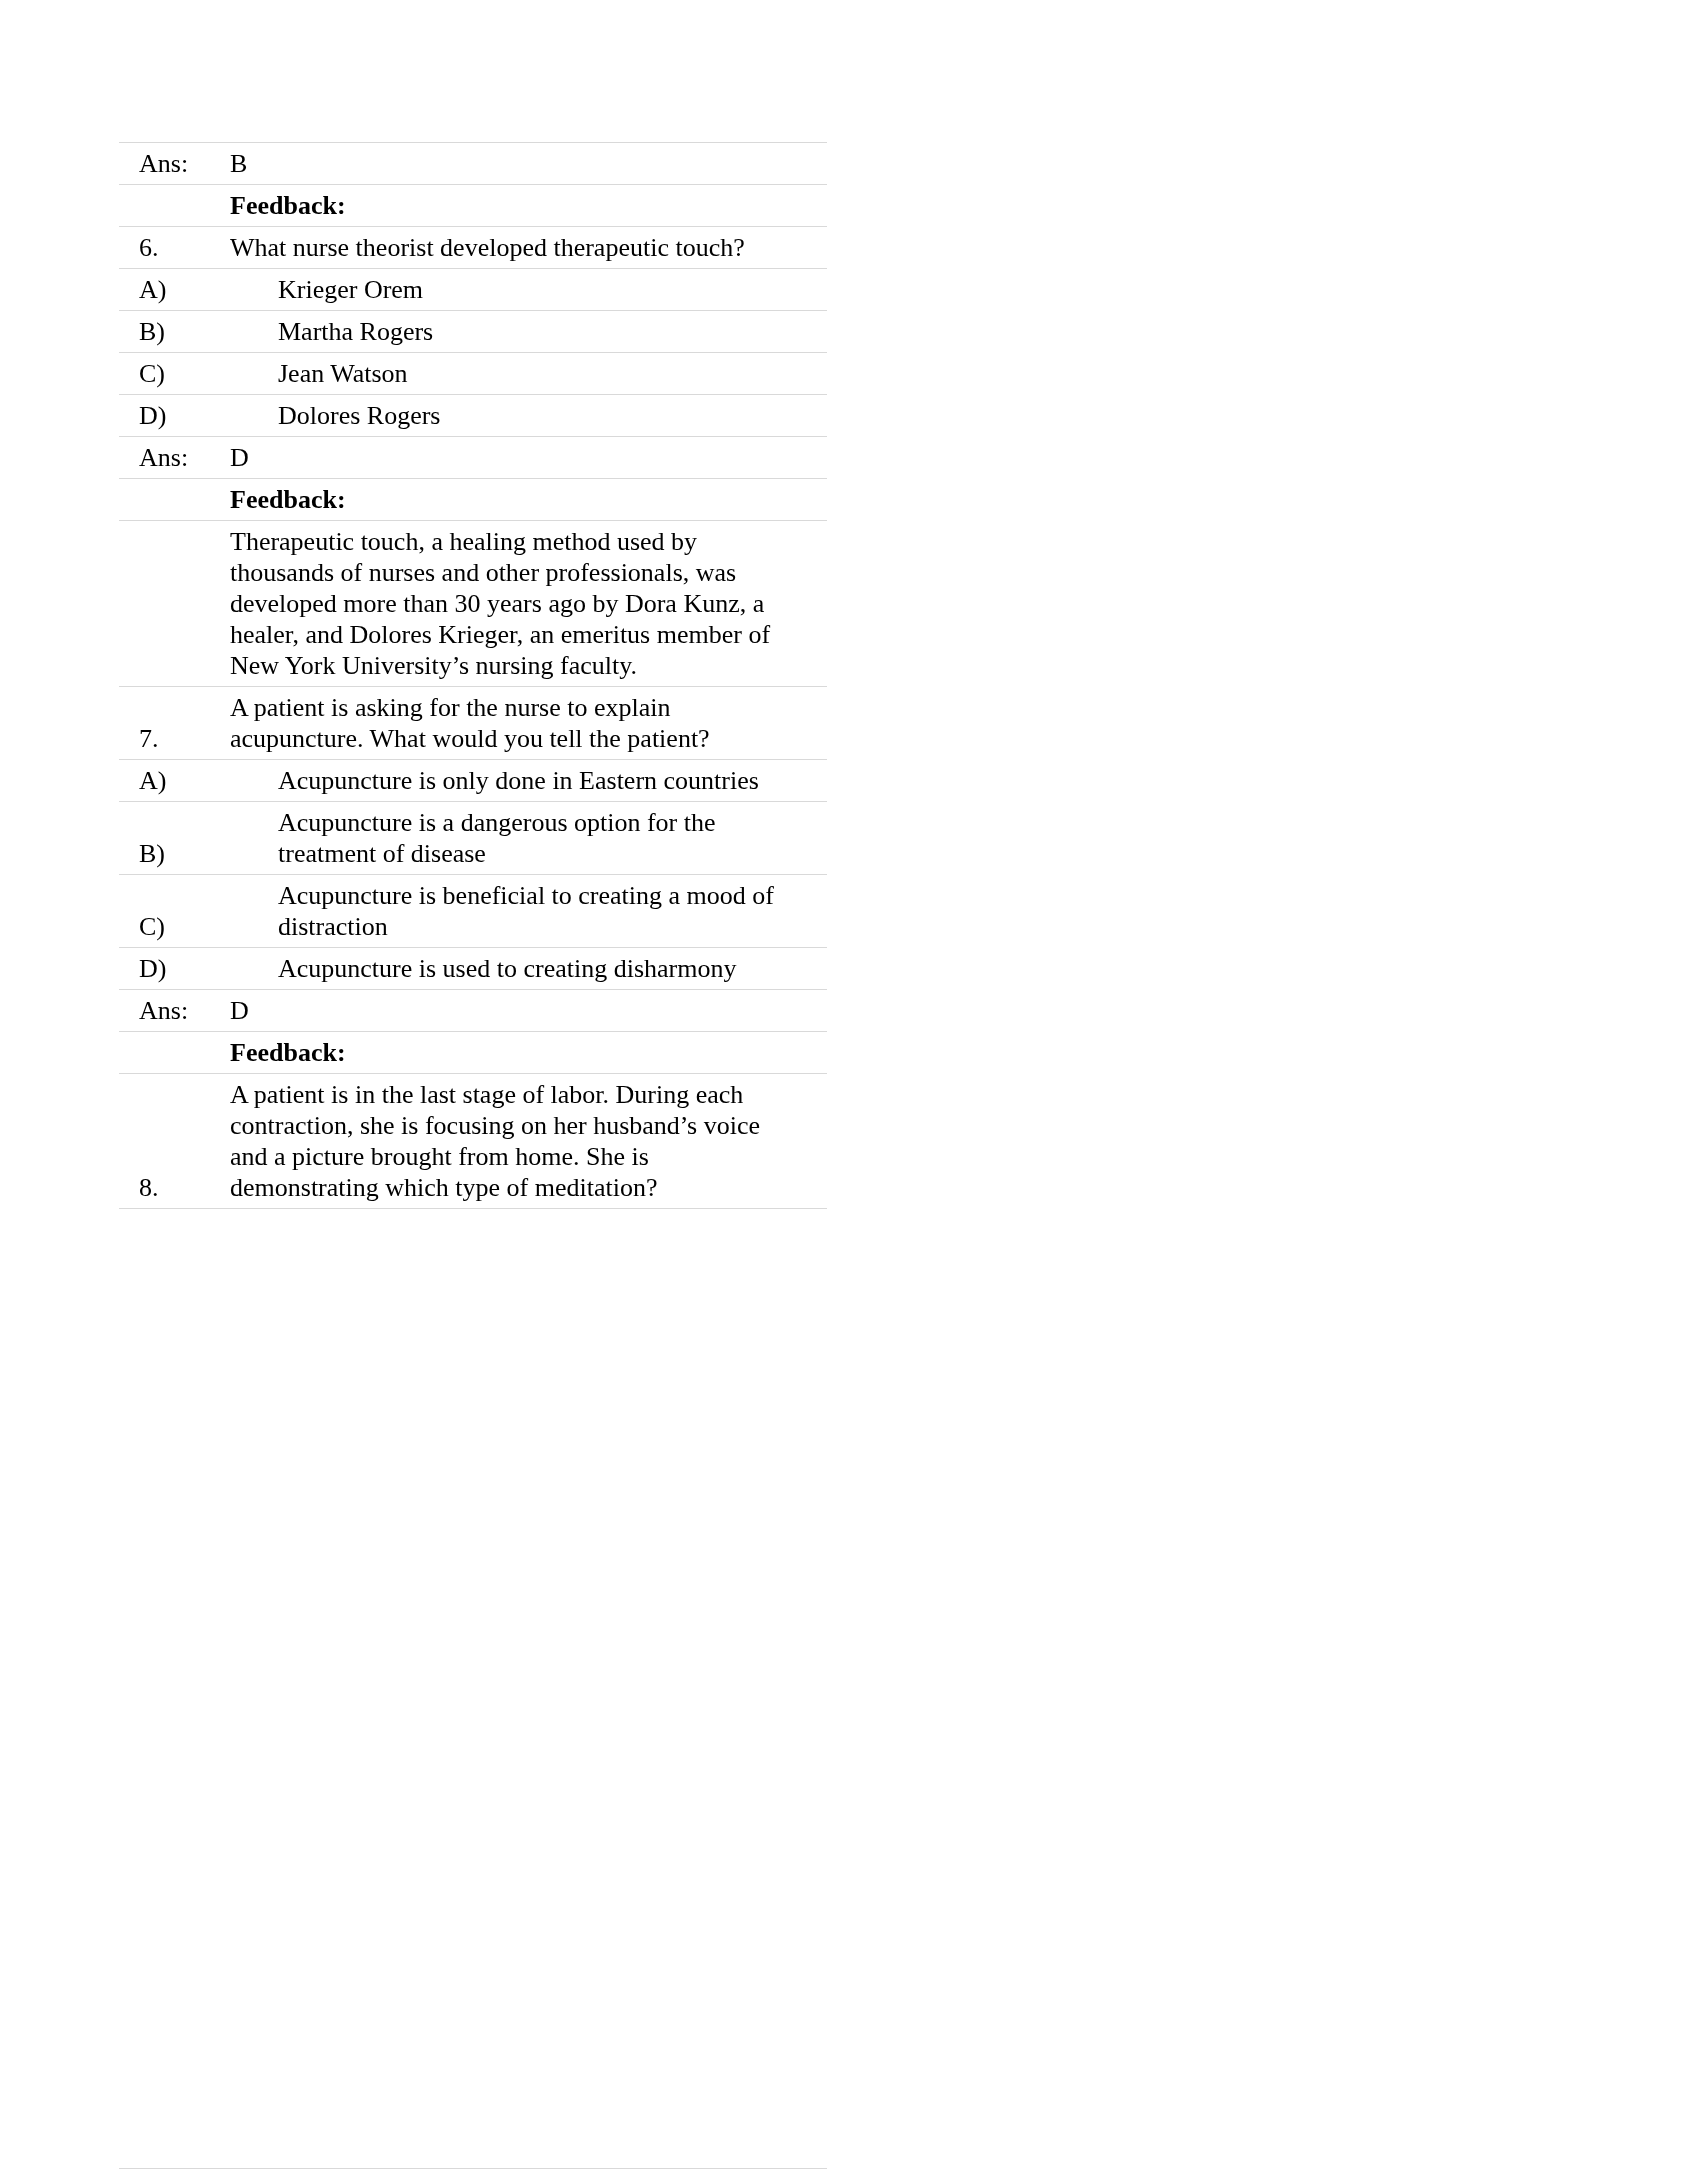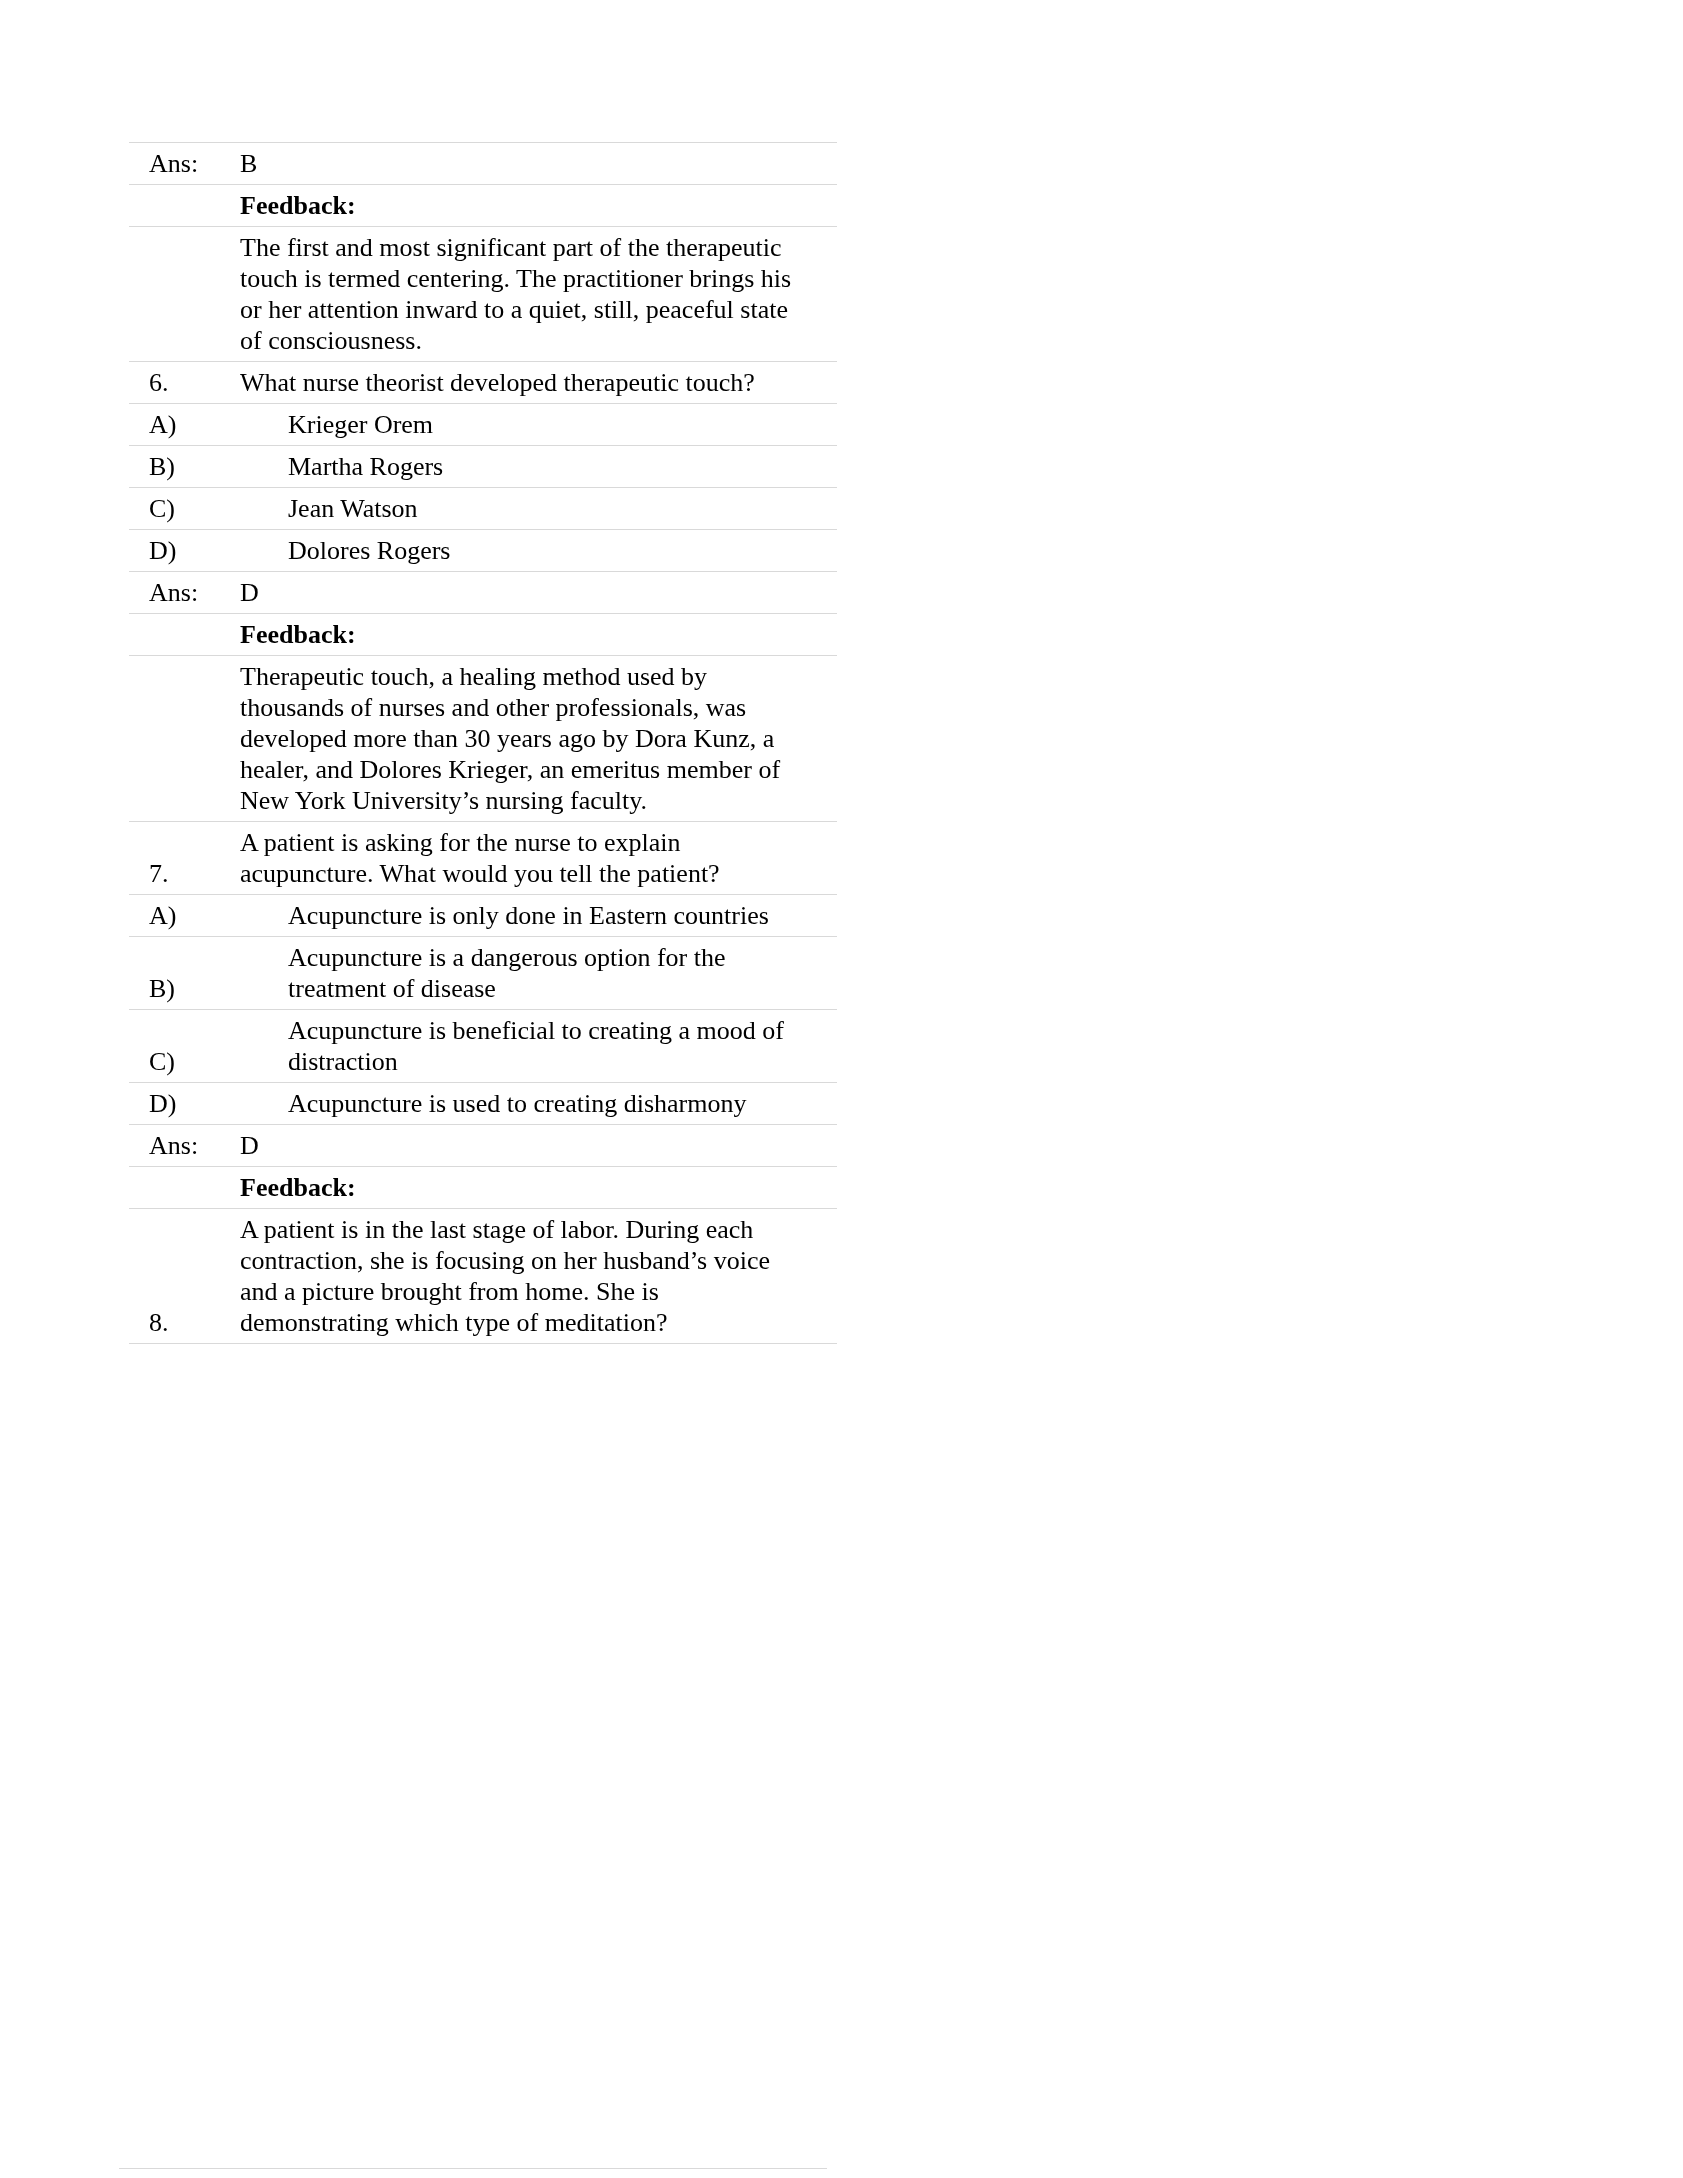--- a/index.html
+++ b/index.html
@@ -12,21 +12,21 @@
     height: 2178px;
     position: relative;
     overflow: hidden;
     font-family: "Liberation Serif", "DejaVu Serif", serif;
     color: #000000;
     font-size: 26px;
     line-height: 31px;
   }
   .doc-container {
     position: absolute;
-    left: 129px;
+    left: 119px;
     top: 142px;
     width: 708px;
   }
   table.qa-table {
     border-collapse: collapse;
     width: 708px;
     table-layout: fixed;
   }
   table.qa-table tr {
     border-top: 1px solid #d9d9d9;
@@ -67,24 +67,20 @@
 <div class="doc-container">
   <table class="qa-table">
     <tbody id="qa-tbody">
         <tr>
           <td class="cell-label">Ans:</td>
           <td class="cell-text">B</td>
         </tr>
         <tr>
           <td class="cell-label"></td>
           <td class="cell-text bold">Feedback:</td>
-        </tr>
-        <tr>
-          <td class="cell-label"></td>
-          <td class="cell-text">The first and most significant part of the therapeutic touch is termed centering. The practitioner brings his or her attention inward to a quiet, still, peaceful state of consciousness.</td>
         </tr>
         <tr>
           <td class="cell-label">6.</td>
           <td class="cell-text">What nurse theorist developed therapeutic touch?</td>
         </tr>
         <tr>
           <td class="cell-label">A)</td>
           <td class="cell-text indent">Krieger Orem</td>
         </tr>
         <tr>

